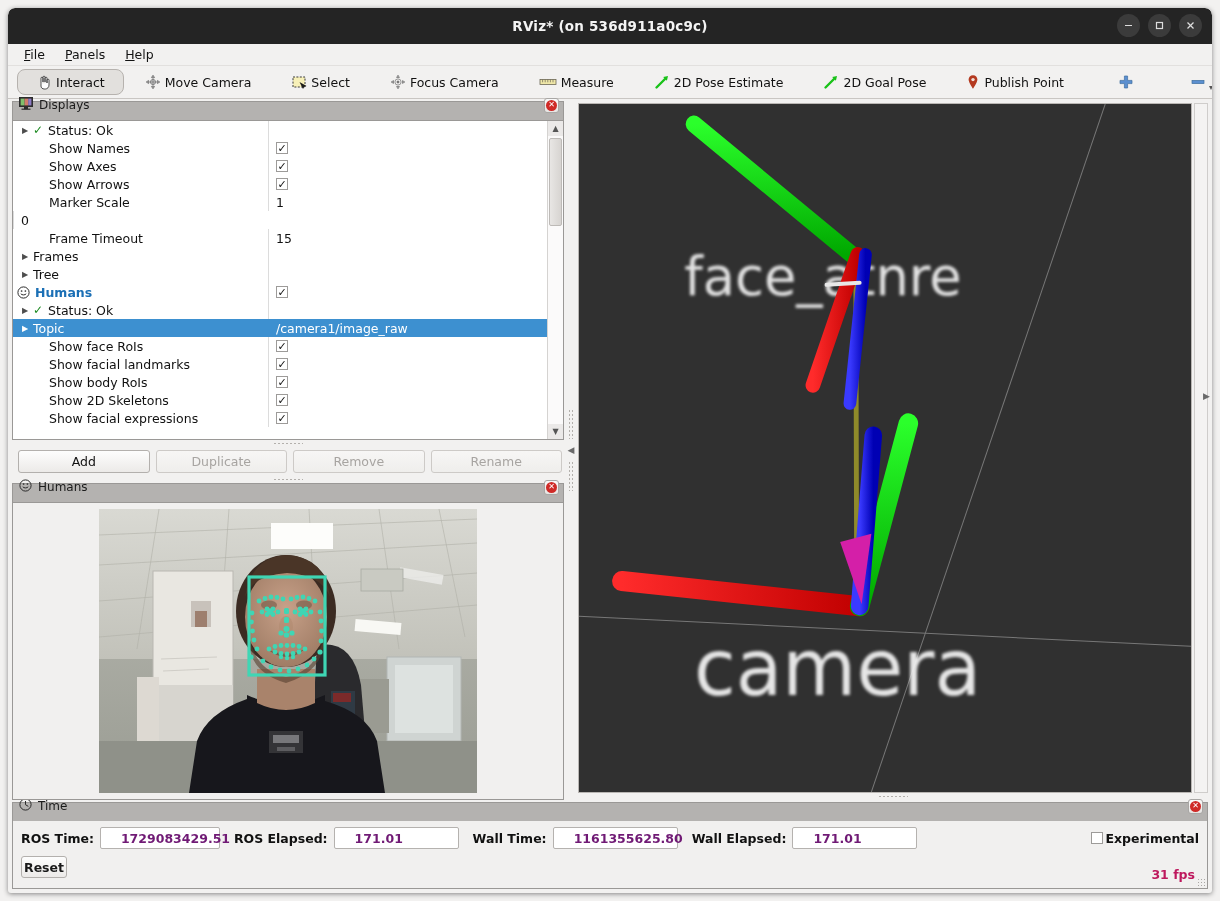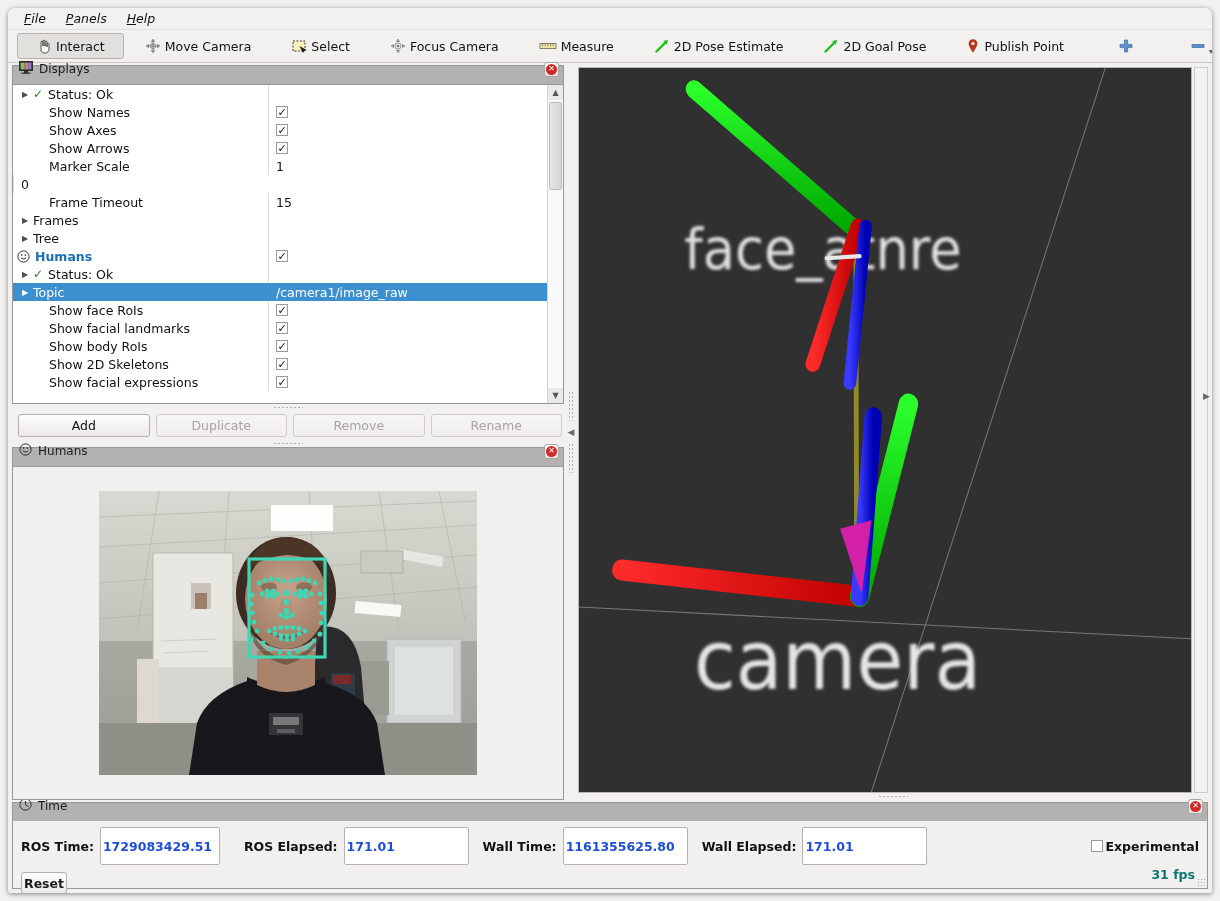--- a/index.html
+++ b/index.html
@@ -45,38 +45,38 @@
   .winbtn svg { display:block; }
 
   
   #menubar {
     height: 22px; flex: 0 0 22px;
     background: #f2f1f0;
     display: flex; align-items: center;
     padding-left: 16px; gap: 20px;
     border-bottom: 1px solid #e2e0de;
   }
-  .menuitem { font-size: 12.5px; color: #121212; cursor: default; font-style: italic; }
+  .menuitem { font-size: 12.5px; color: #121212; cursor: default; }
   .menuitem u { text-decoration: underline; }
 
   
   #toolbar {
     height: 33px; flex: 0 0 33px;
     background: #f2f1f0;
     border-bottom: 1px solid #c9c6c3;
     display: flex; align-items: center;
     padding-left: 6px;
   }
   .tgrip { width: 6px; height: 22px; margin-right: 3px;
     background-image: radial-gradient(#b9b6b2 1px, transparent 1px);
     background-size: 3px 4px; opacity:.9; }
   .tbtn {
     height: 26px; display: flex; align-items: center; gap: 3px;
     padding: 0 18px; margin-right: 2px;
-    border: 1px solid transparent; border-radius: 3px;
+    border: 1px solid transparent; border-radius: 8px;
     font-size: 12.5px; color: #111; white-space: nowrap;
   }
   .tbtn.active { background: #e2e0dd; border-color: #b6b2ae; }
   .tbtn svg, .tbtn .gl { display: block; flex: 0 0 auto; }
   .tbtn-label { padding-left: 1px; }
   .tarrow { color:#555; font-size:8px; align-self:flex-end; margin-bottom:2px; }
 
   
   #body { flex: 1 1 auto; display: flex; min-height: 0; }
   #leftcol { width: 556px; flex: 0 0 556px; display: flex; flex-direction: column;
@@ -199,43 +199,64 @@
 
   
   #timepanel { flex: 0 0 auto; padding: 2px 4px 4px 4px; }
   .time-body {
     background: #f1f0ef; border: 1px solid #9a9896; border-top: none;
     padding: 6px 8px 5px 8px; position: relative; height: 68px; font-weight: bold;
   }
   .time-row1 { display: flex; align-items: center; gap: 6px; }
   .tlabel { font-size: 12.5px; color:#111; white-space: nowrap; }
   .tinput {
-    border: 1px solid #b5b2af; background: #fff; height: 38px;
-    display: flex; align-items: center; padding: 0 2px;
-    font-size: 12.5px; color: #1d4ed8; border-radius: 2px;
+    border: 1px solid #b5b2af; background: #fff; height: 22px;
+    display: flex; align-items: center; padding: 0 20px;
+    font-size: 12.5px; color: #701a75; border-radius: 2px;
   }
   .w-rostime { width: 120px; } .w-elapsed { width: 125px; }
   .w-walltime { width: 125px; } .w-wallelapsed { width: 125px; }
   .expwrap { margin-left: auto; display: flex; align-items: center; gap: 2px; }
   .resetbtn {
     margin-top: 7px; width: 46px; height: 22px;
     border: 1px solid #b3b0ad; border-radius: 3px;
     background: linear-gradient(#fdfdfd,#eceae8);
     font-size: 12.5px; display: flex; align-items: center; justify-content: center;
   }
-  .fps { position: absolute; right: 12px; bottom: 6px; font-size: 12.5px; color:#0f766e;text-align:center; }
+  .fps { position: absolute; right: 12px; bottom: 6px; font-size: 12.5px; color:#be185d;text-align:center; }
   .corner-grip { position:absolute; right:2px; bottom:2px; width:8px; height:8px;
     background-image: radial-gradient(#aaa7a4 1px, transparent 1px);
     background-size:3px 3px; }
 </style>
 </head>
 <body>
 
 <div id="app">
 
+  <div id="titlebar">
+    <span class="title">RViz* (on 536d911a0c9c)</span>
+    <div class="winbtns">
+      <div class="winbtn">
+        <svg width="11" height="11" viewBox="0 0 11 11">
+            <line x1="2" y1="5.5" x2="9" y2="5.5" stroke="#ddd" stroke-width="1.2"></line>
+          </svg>
+      </div>
+      <div class="winbtn">
+        <svg width="11" height="11" viewBox="0 0 11 11">
+            <rect x="2.5" y="2.5" width="6" height="6" fill="none" stroke="#ddd" stroke-width="1.2"></rect>
+          </svg>
+      </div>
+      <div class="winbtn">
+        <svg width="11" height="11" viewBox="0 0 11 11">
+            <line x1="2.5" y1="2.5" x2="8.5" y2="8.5" stroke="#ddd" stroke-width="1.2"></line>
+            <line x1="8.5" y1="2.5" x2="2.5" y2="8.5" stroke="#ddd" stroke-width="1.2"></line>
+          </svg>
+      </div>
+    </div>
+  </div>
 
   <div id="menubar">
     <span class="menuitem"><u>F</u><span>ile</span></span>
     <span class="menuitem"><u>P</u><span>anels</span></span>
     <span class="menuitem"><u>H</u><span>elp</span></span>
   </div>
 
   <div id="toolbar">
     <div class="tgrip"></div>
 
@@ -824,21 +845,21 @@
       <span class="closebtn">
         <span class="dot">✕</span>
       </span>
     </div>
 
     <div class="time-body">
       <div class="time-row1">
         <span class="tlabel">ROS Time:</span>
         <span class="tinput w-rostime">1729083429.51</span>
 
-        <span class="tlabel" style="margin-left:18px">ROS Elapsed:</span>
+        <span class="tlabel" style="margin-left:8px">ROS Elapsed:</span>
         <span class="tinput w-elapsed">171.01</span>
 
         <span class="tlabel" style="margin-left:8px">Wall Time:</span>
         <span class="tinput w-walltime">1161355625.80</span>
 
         <span class="tlabel" style="margin-left:8px">Wall Elapsed:</span>
         <span class="tinput w-wallelapsed">171.01</span>
 
         <span class="expwrap">
           <span class="ck"></span>

